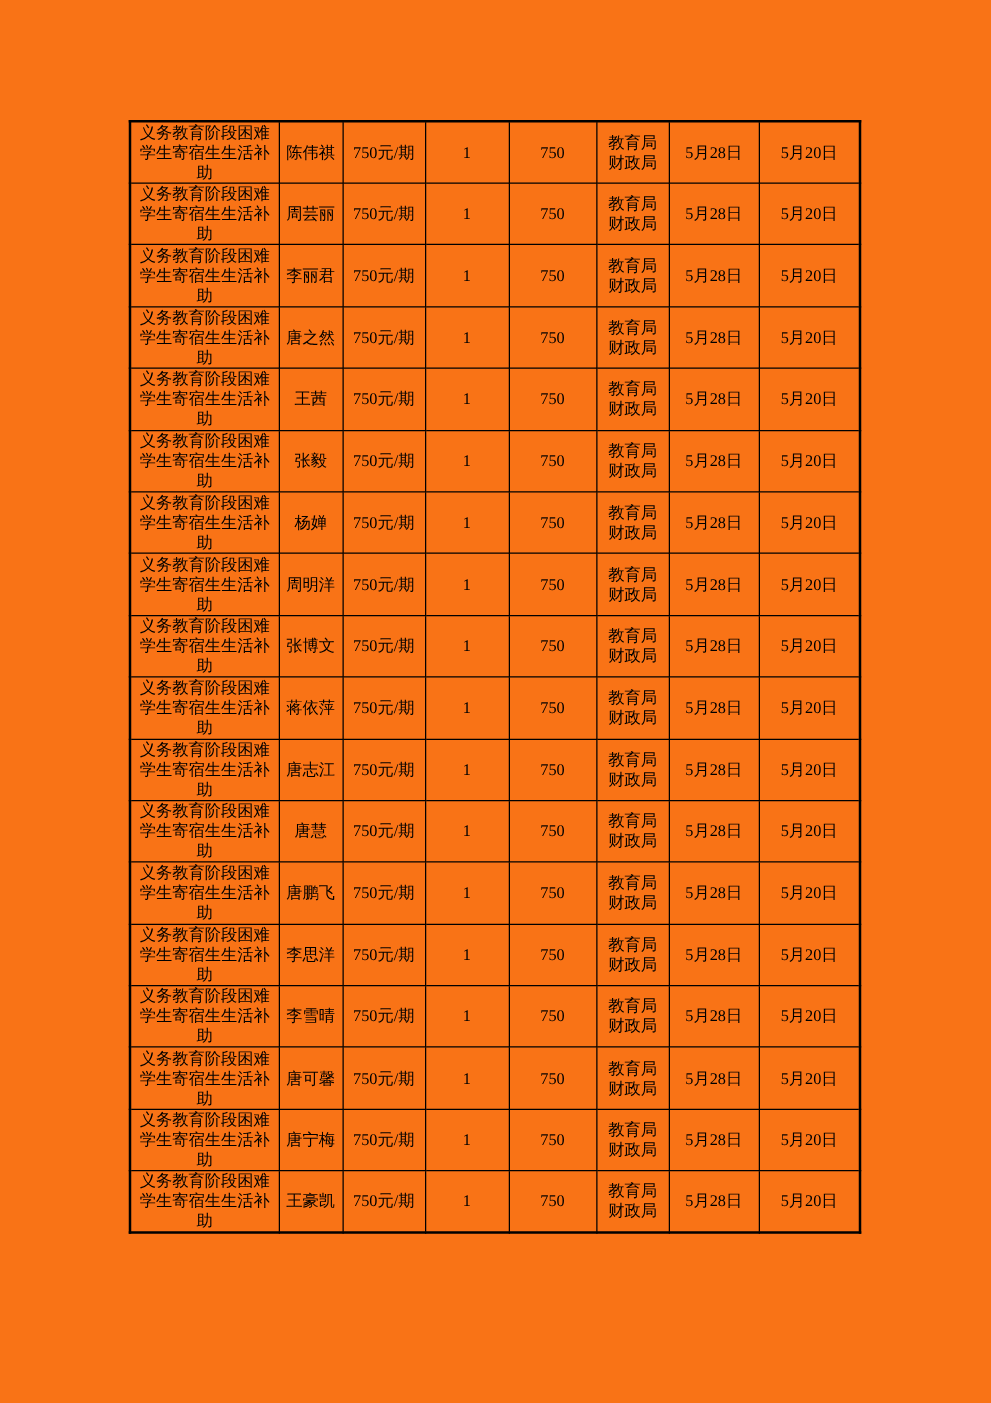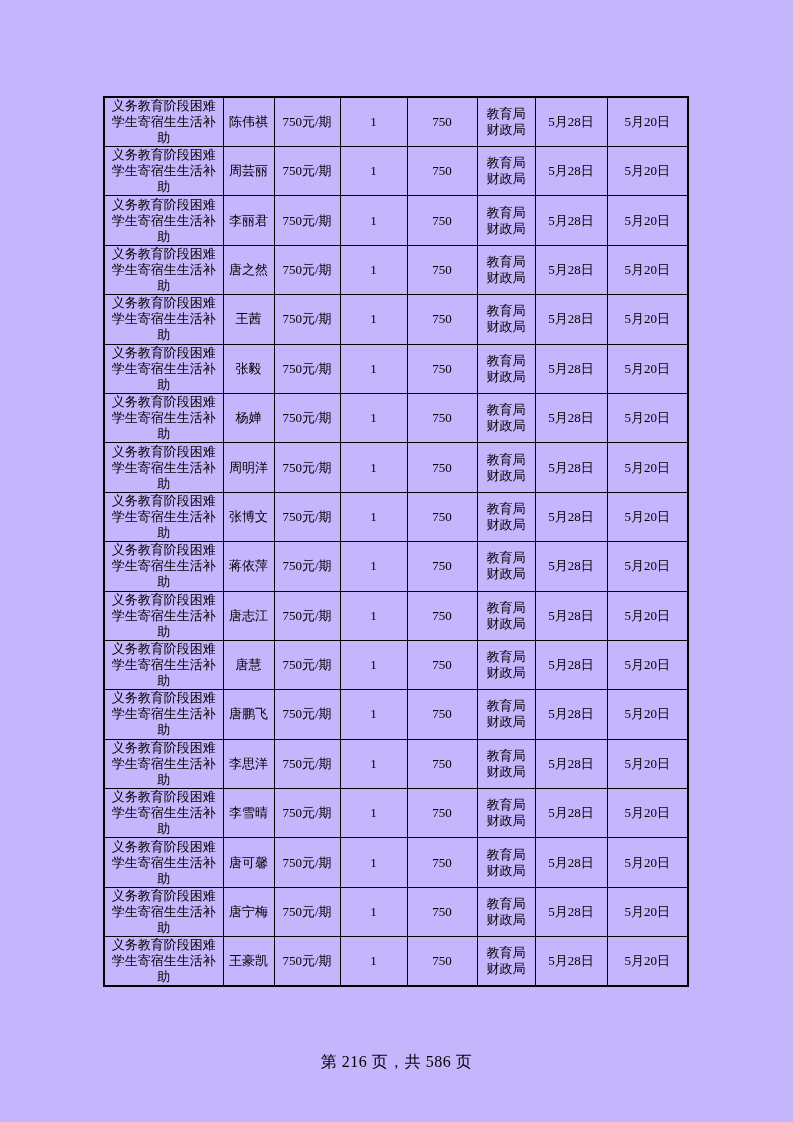--- a/index.html
+++ b/index.html
@@ -11,21 +11,21 @@
     height: 1122px;
     background: #ffffff;
     position: relative;
     font-family: "Liberation Serif", "DejaVu Serif", serif;
     color: #000000;
     overflow: hidden;
   }
   .sheet {
     position: absolute;
     inset: 0;
-    background: #c4b5fd;
+    background: #f97316;
   }
   table.subsidy-table {
     position: absolute;
     left: 103px;
     top: 96px;
     width: 584px;
     border-collapse: collapse;
     table-layout: fixed;
     border: 2.5px solid #000000;
   }
@@ -274,14 +274,13 @@
           <td class="cell-standard">750元/期</td>
           <td class="cell-quantity">1</td>
           <td class="cell-amount">750</td>
           <td class="cell-agency">教育局
 财政局</td>
           <td class="cell-date_a">5月28日</td>
           <td class="cell-date_b">5月20日</td>
         </tr>
       </tbody>
   </table>
-  <div class="page-footer">第 216 页，共 586 页</div>
 </div>
 
 </body></html>

